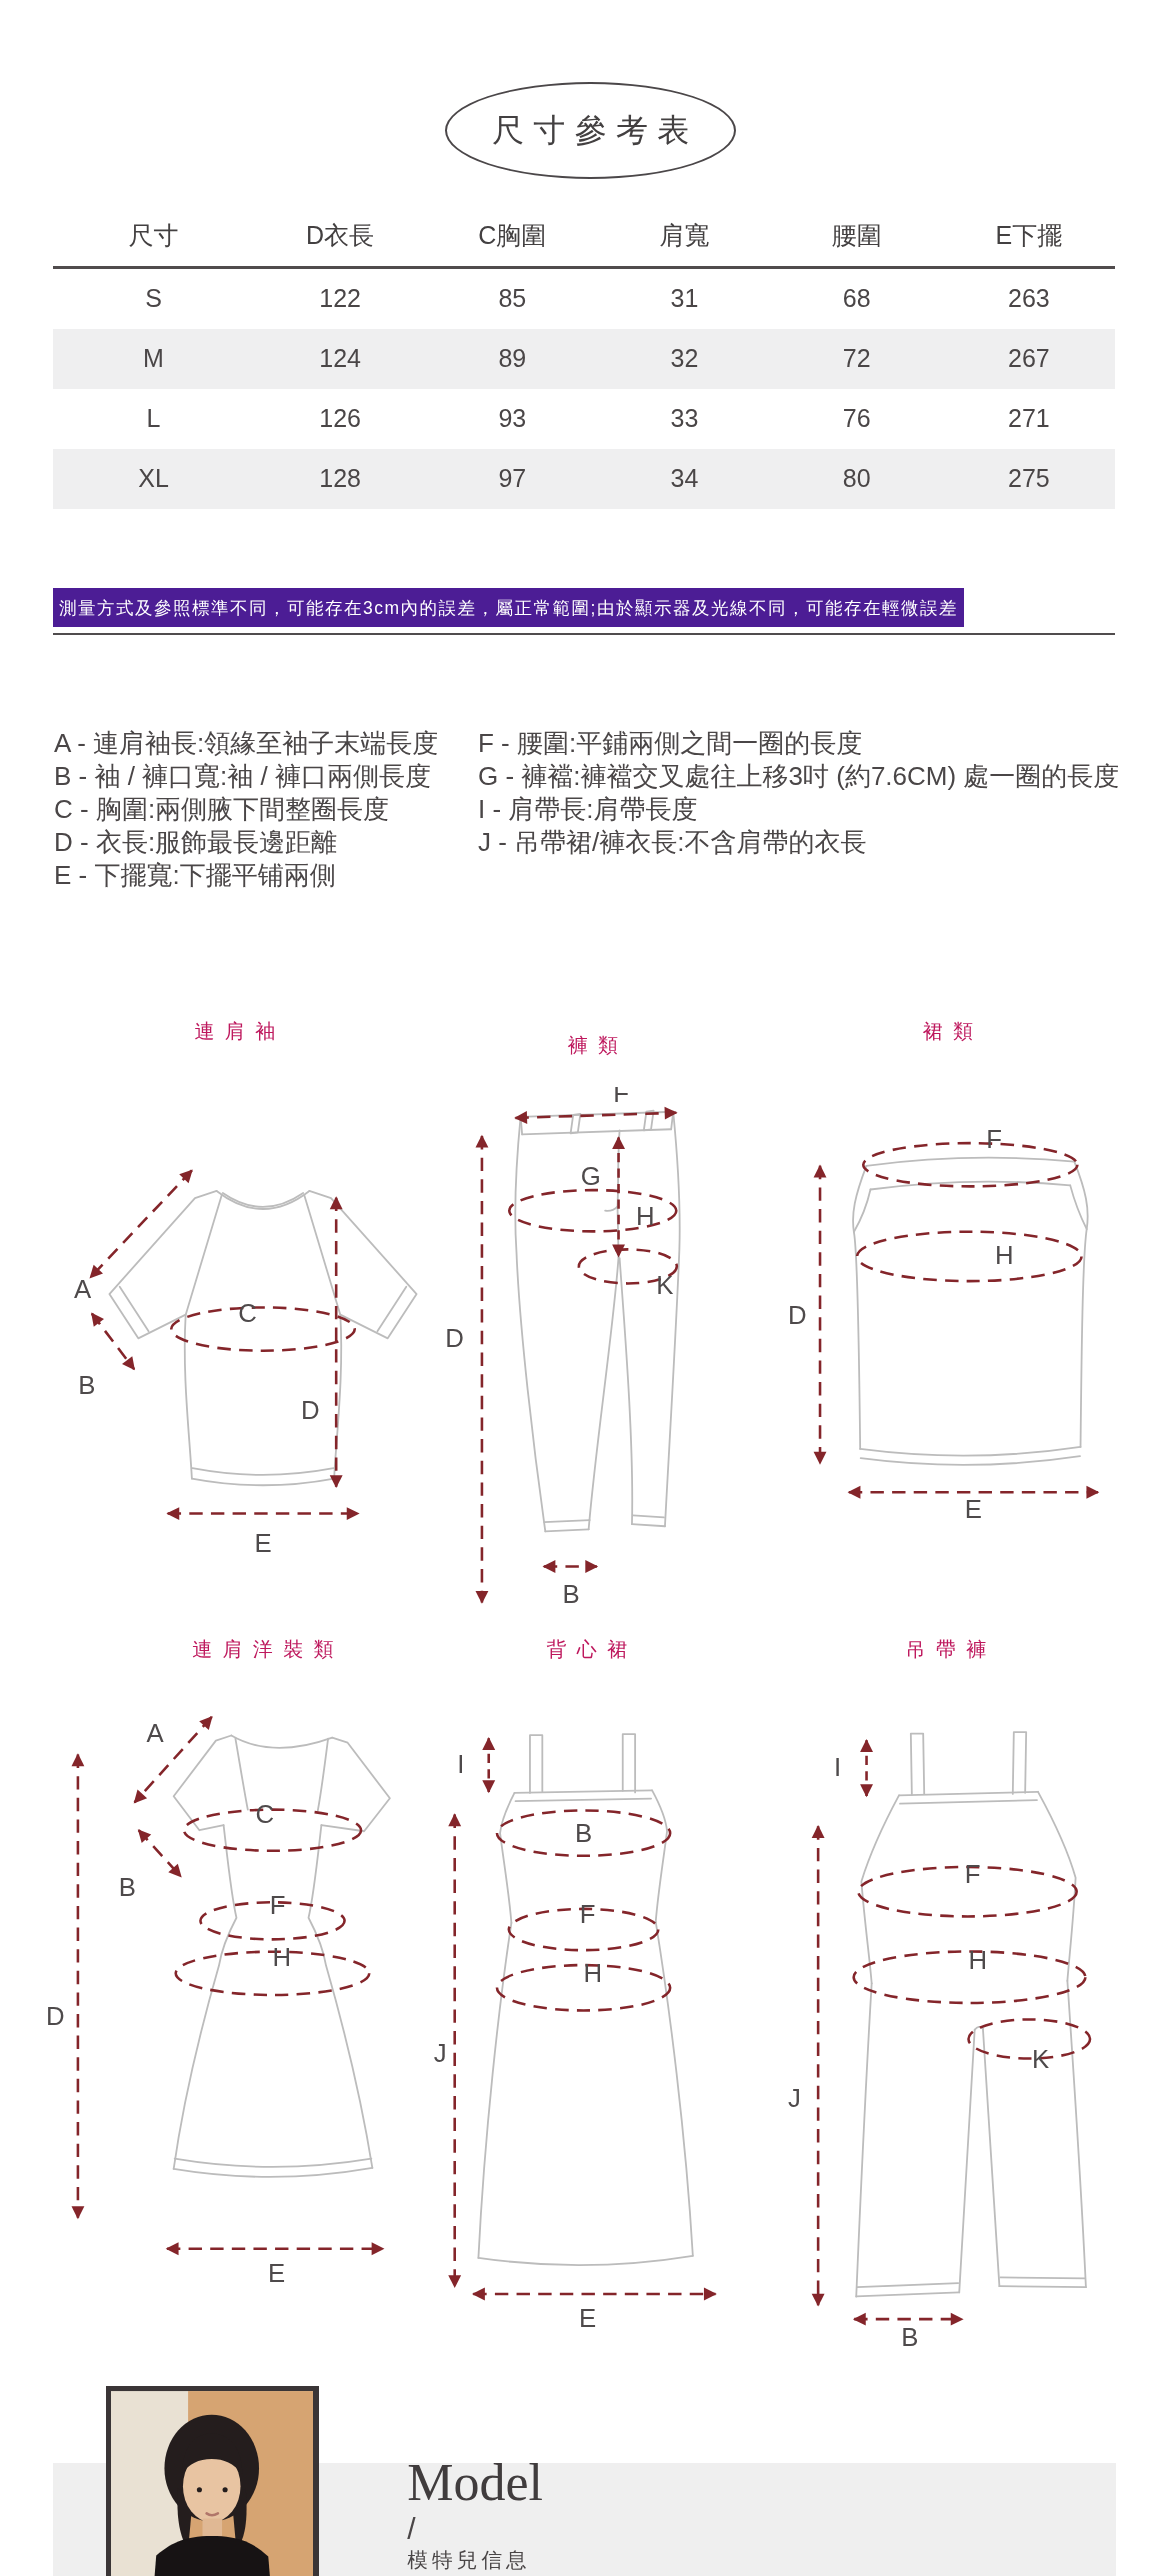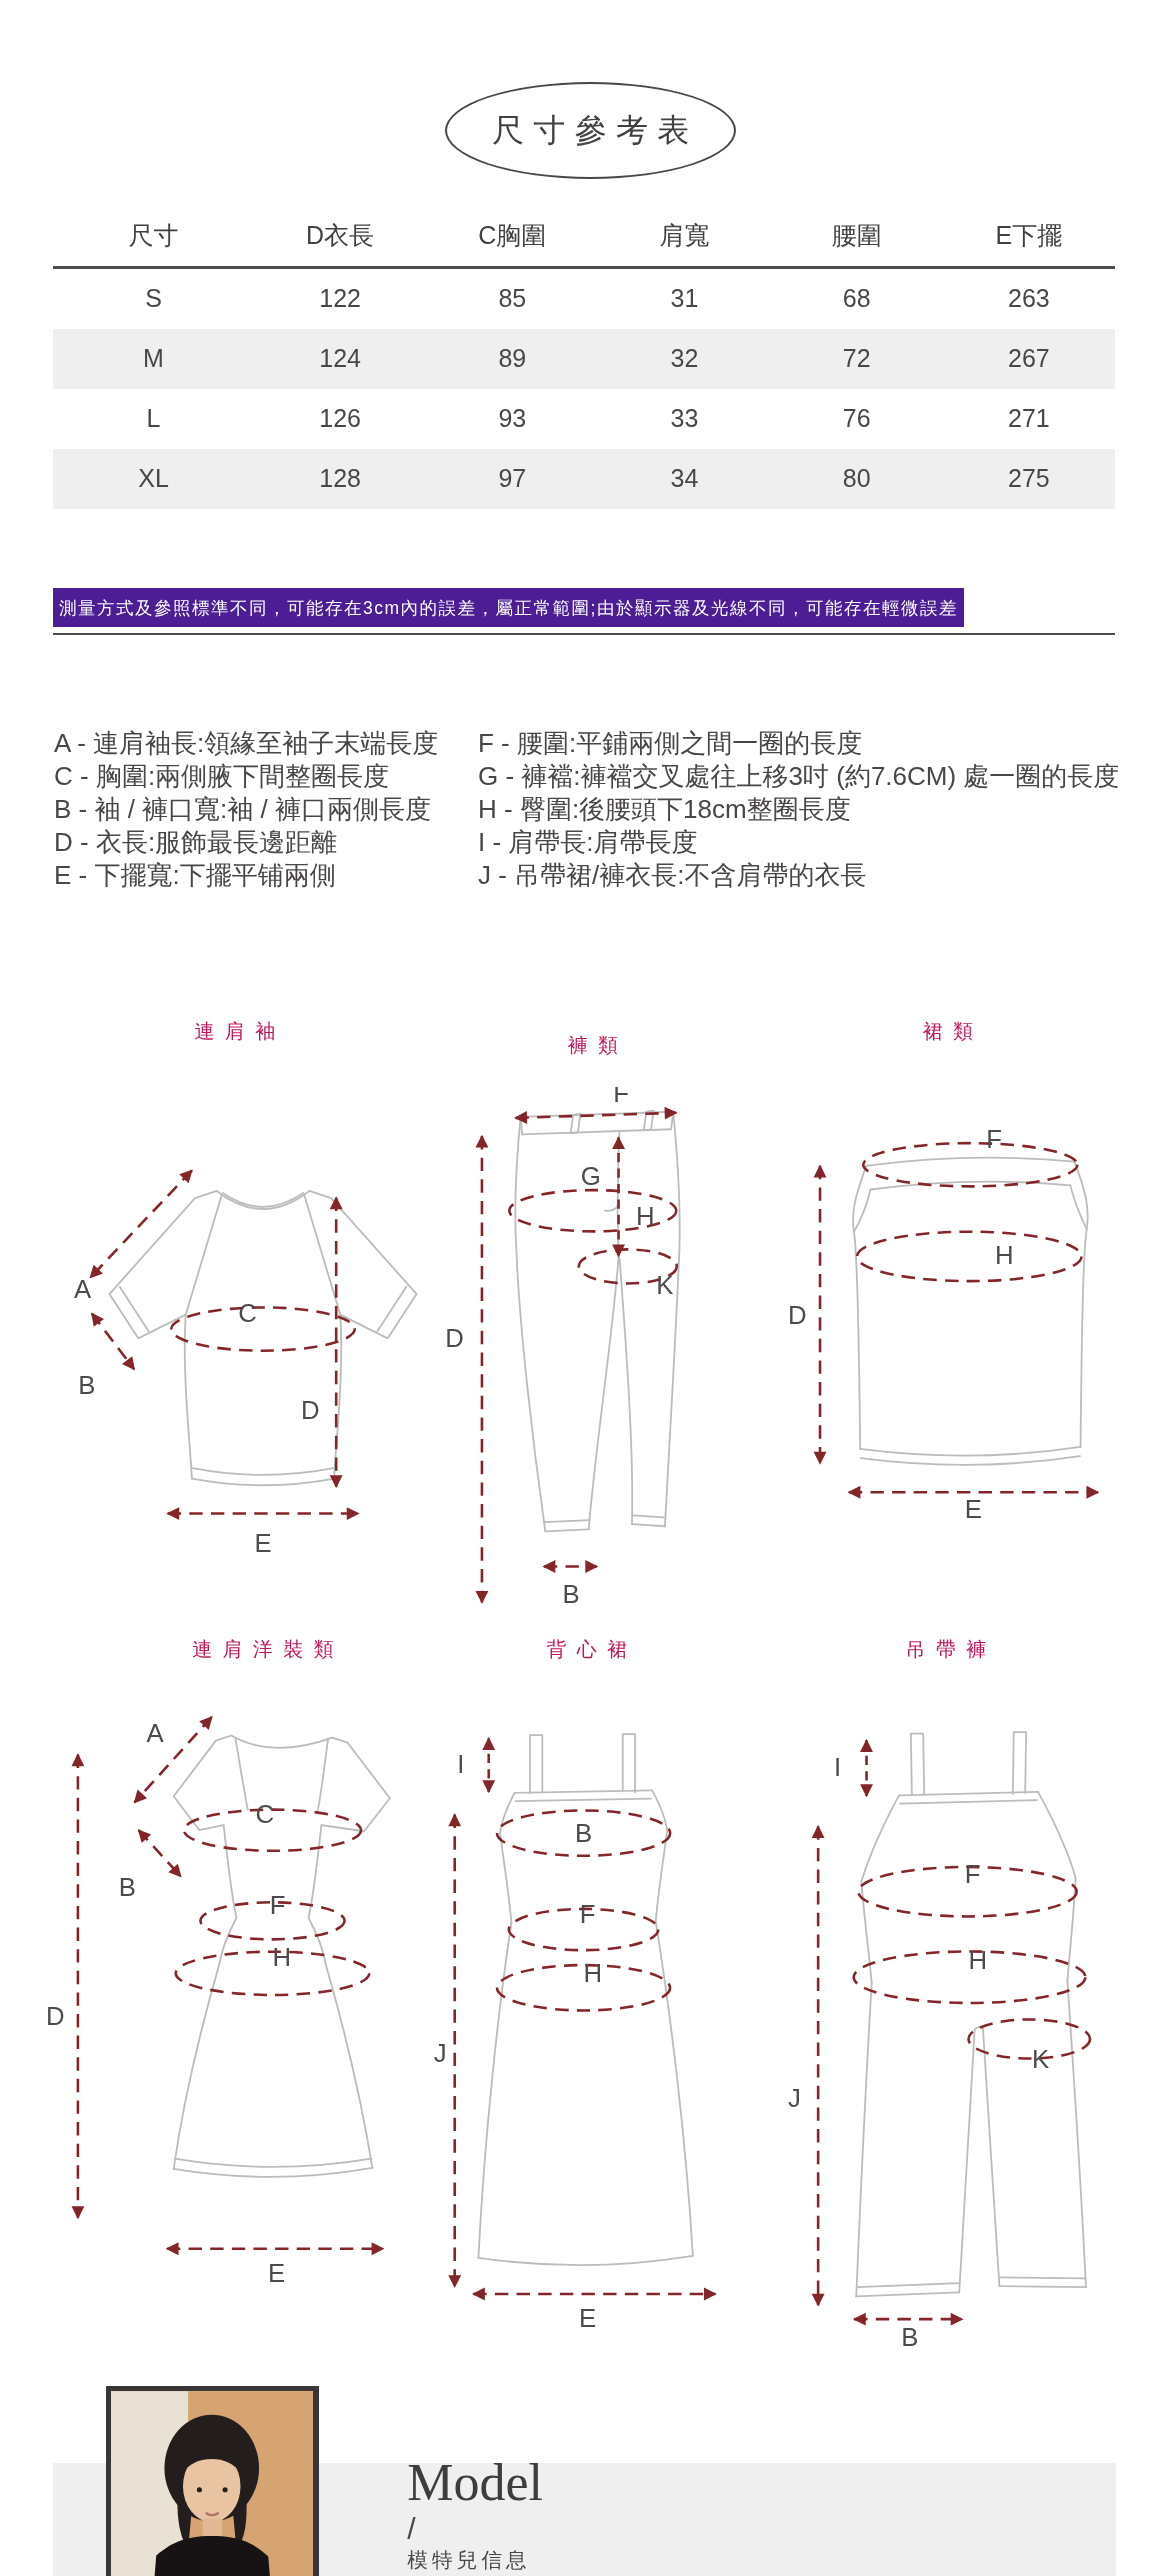--- a/index.html
+++ b/index.html
@@ -104,29 +104,28 @@
     </div>
   </div>
 
   <div class="notice">
     <span>測量方式及參照標準不同，可能存在3cm內的誤差，屬正常範圍;由於顯示器及光線不同，可能存在輕微誤差</span>
   </div>
   <div class="notice-underline"></div>
 
   <div class="legend-col left">
     <div>A - 連肩袖長:領緣至袖子末端長度</div>
+    <div>B - 袖 / 褲口寬:袖 / 褲口兩側長度</div>
     <div>C - 胸圍:兩側腋下間整圈長度</div>
-    <div>B - 袖 / 褲口寬:袖 / 褲口兩側長度</div>
     <div>D - 衣長:服飾最長邊距離</div>
     <div>E - 下擺寬:下擺平铺兩側</div>
   </div>
   <div class="legend-col right">
     <div>F - 腰圍:平鋪兩側之間一圈的長度</div>
     <div>G - 褲襠:褲襠交叉處往上移3吋 (約7.6CM) 處一圈的長度</div>
-    <div>H - 臀圍:後腰頭下18cm整圈長度</div>
     <div>I - 肩帶長:肩帶長度</div>
     <div>J - 吊帶裙/褲衣長:不含肩帶的衣長</div>
   </div>
 
   <div class="dia-title" style="left:240px;  top:1018px;">連肩袖</div>
   <div class="dia-title" style="left:598px; top:1032px;">褲類</div>
   <div class="dia-title" style="left:953px; top:1018px;">裙類</div>
   <div class="dia-title" style="left:268px;  top:1636px;">連肩洋裝類</div>
   <div class="dia-title" style="left:592px; top:1636px;">背心裙</div>
   <div class="dia-title" style="left:951px; top:1636px;">吊帶褲</div>

